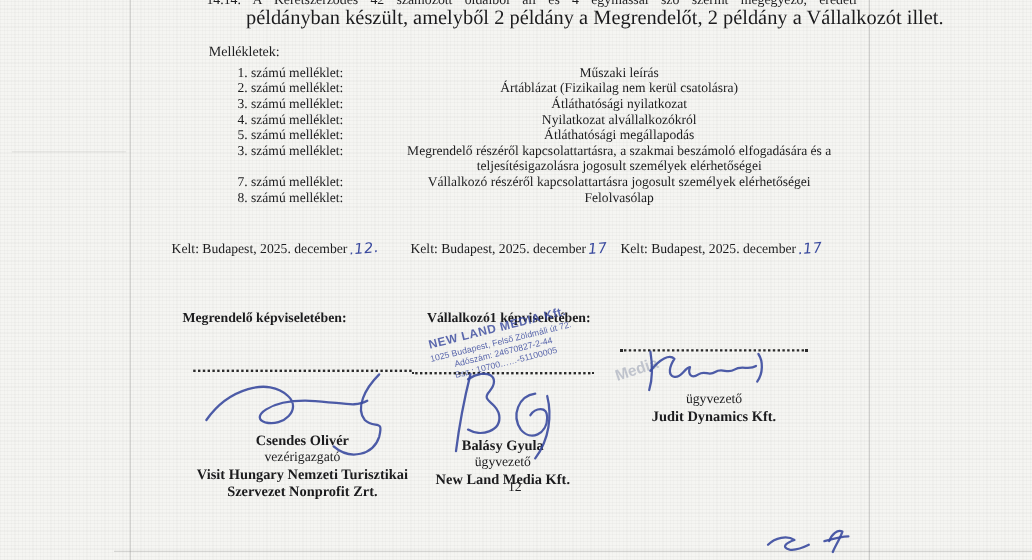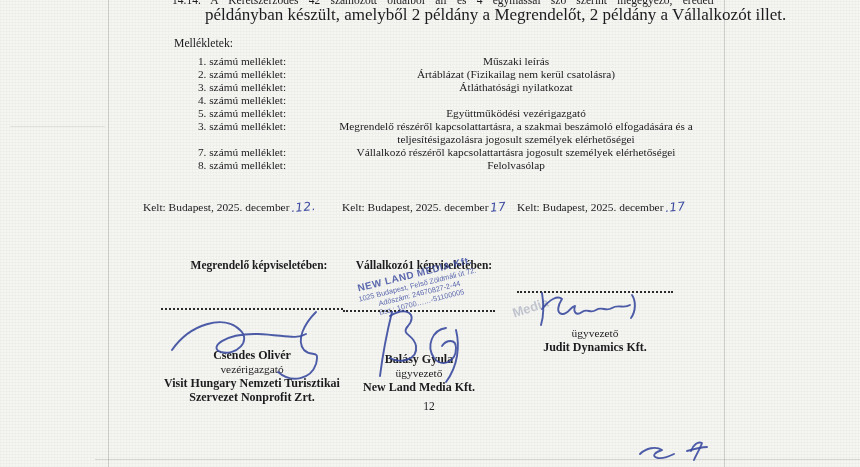--- a/index.html
+++ b/index.html
@@ -35,21 +35,21 @@
   .hand {
     font-family: "DejaVu Sans", sans-serif; font-style: italic;
     color: var(--ink-blue, #3a4a9e); font-size: 12px; letter-spacing: 0.5px;
     display: inline-block; transform: rotate(-5deg); margin-left: 2px;
   }
 
   .sigcol { top: 258px; text-align: center; }
   .sig-header { text-align: left; font-weight: bold; font-size: 11.5px; line-height: 14px; white-space: nowrap; }
   .sig-area { position: relative; }
   .dotline { border-bottom: 2px dotted #2b2b2b; height: 0; margin: 0 auto; }
-  .sig-name { font-weight: bold; font-size: 12px; line-height: 14px; margin-top: 2px; }
+  .sig-name { font-weight: bold; font-size: 12px; line-height: 14px; margin-top: 14px; }
   .sig-title { font-size: 11.4px; line-height: 14px; }
   .sig-org { font-weight: bold; font-size: 12px; line-height: 14px; }
 
   .sig-svg { position: absolute; overflow: visible; }
   .sig-svg path {
     fill: none; stroke: var(--ink-blue, #3a4a9e);
     stroke-width: 1.9; stroke-linecap: round; stroke-linejoin: round; opacity: 0.9;
   }
 
   .stamp {
@@ -90,24 +90,25 @@
     <div class="att-row">
       <span class="att-label">2. számú melléklet:</span>
       <span class="att-desc">Ártáblázat (Fizikailag nem kerül csatolásra)</span>
     </div>
     <div class="att-row">
       <span class="att-label">3. számú melléklet:</span>
       <span class="att-desc">Átláthatósági nyilatkozat</span>
     </div>
     <div class="att-row">
       <span class="att-label">4. számú melléklet:</span>
+      <span class="att-desc">Nyilatkozat alvállalkozókról</span>
     </div>
     <div class="att-row">
       <span class="att-label">5. számú melléklet:</span>
-      <span class="att-desc">Együttműködési vezérigazgató</span>
+      <span class="att-desc">Átláthatósági megállapodás</span>
     </div>
     <div class="att-row">
       <span class="att-label">3. számú melléklet:</span>
       <span class="att-desc">Megrendelő részéről kapcsolattartásra, a szakmai beszámoló elfogadására és a teljesítésigazolásra jogosult személyek elérhetőségei</span>
     </div>
     <div class="att-row">
       <span class="att-label">7. számú melléklet:</span>
       <span class="att-desc">Vállalkozó részéről kapcsolattartásra jogosult személyek elérhetőségei</span>
     </div>
     <div class="att-row">
@@ -120,21 +121,21 @@
     <span>Kelt: Budapest, 2025. december</span><span class="hand">.12.</span>
   </div>
   <div class="abs kelt" style="left:342px;">
     <span>Kelt: Budapest, 2025. december</span><span class="hand">17</span>
   </div>
   <div class="abs kelt" style="left:517px;">
     <span>Kelt: Budapest, 2025. december</span><span class="hand">.17</span>
   </div>
 
   <div class="abs sigcol" style="left:138px; width:228px;">
-    <div class="sig-header" style="padding-left:14px;text-align:center;">Megrendelő képviseletében:</div>
+    <div class="sig-header" style="padding-left:14px;">Megrendelő képviseletében:</div>
     <div class="sig-area" style="height:38px;">
       <svg class="sig-svg" style="left:28px; top:-2px;" width="192" height="78" viewBox="0 0 192 78">
         <path d="M6 44 C24 18 58 8 74 24 C86 35 70 50 55 46 C42 42 58 27 92 28 C118 29 130 34 140 28"></path>
         <path d="M150 6 C138 18 130 34 138 44 C146 52 154 42 150 58 C145 73 126 78 112 66"></path>
       </svg>
       <div class="dotline" style="width:182px; margin-top:36px;"></div>
     </div>
     <div class="sig-name">Csendes Olivér</div>
     <div class="sig-title">vezérigazgató</div>
     <div class="sig-org">Visit Hungary Nemzeti Turisztikai</div>

